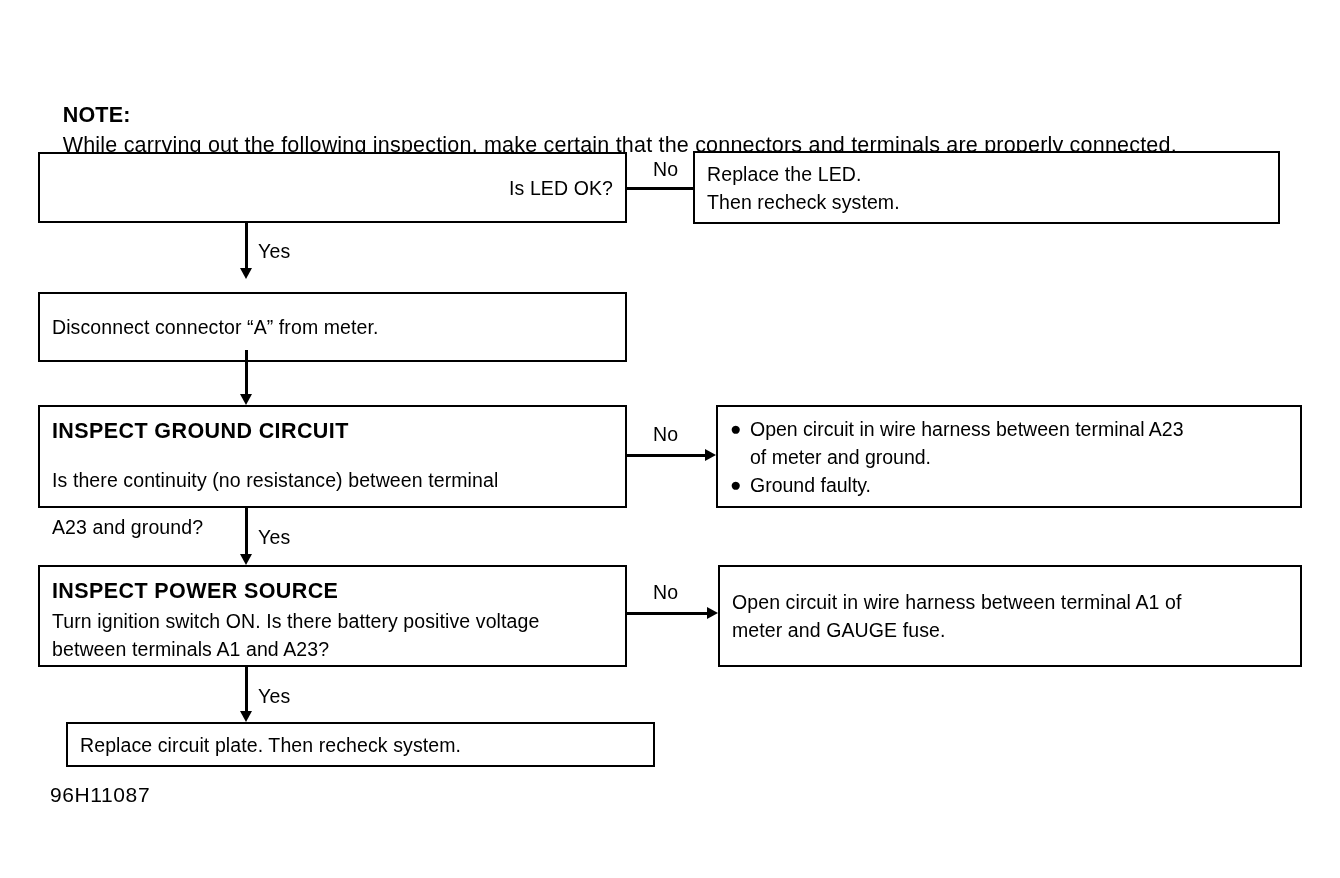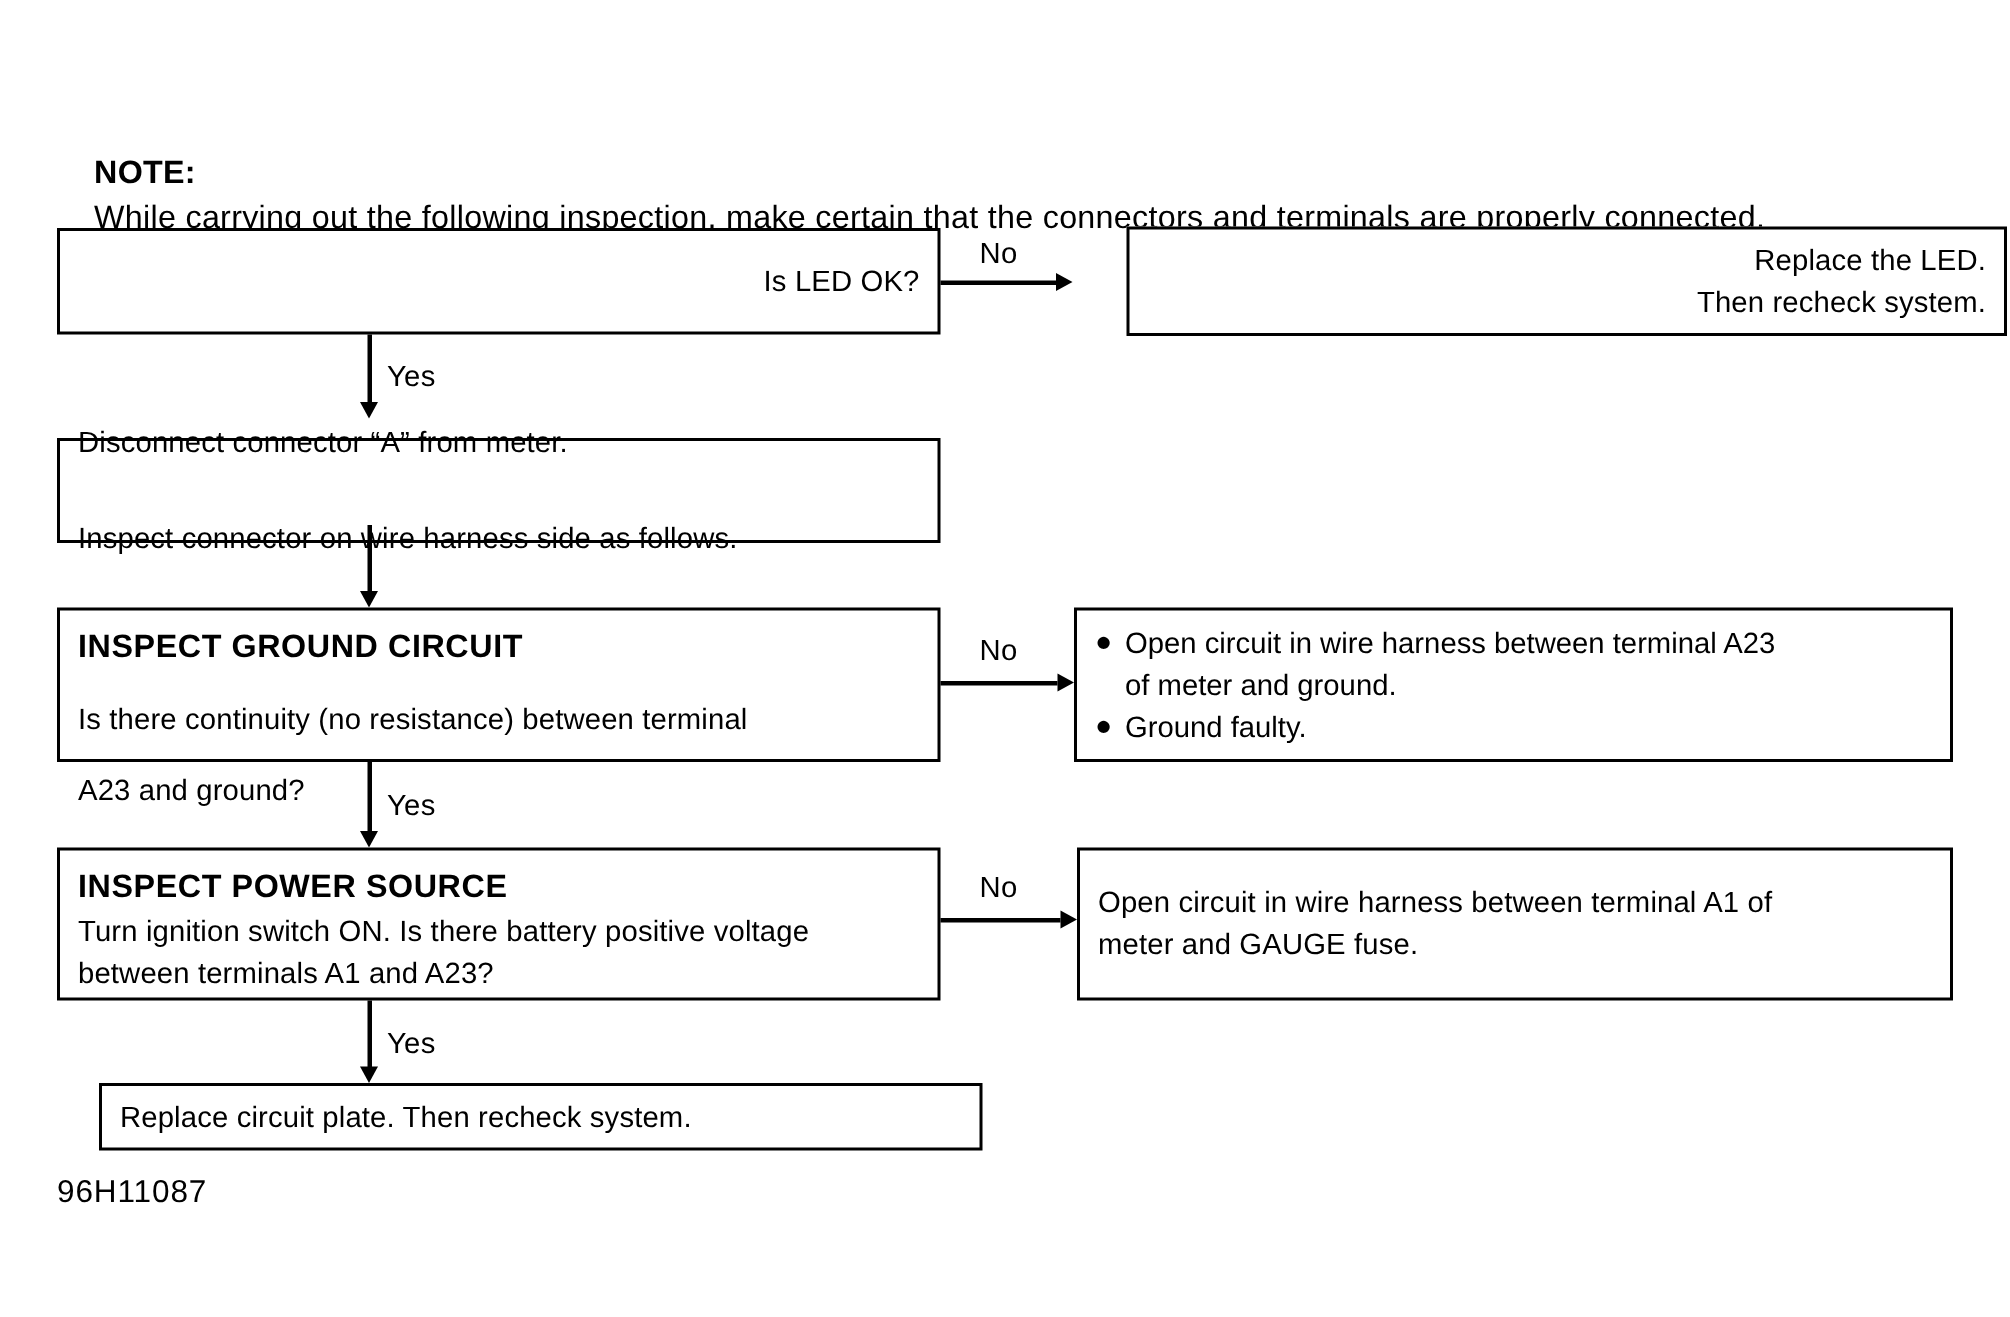--- a/index.html
+++ b/index.html
@@ -116,21 +116,21 @@
   .edge-label {
     position: absolute;
     font-size: 19.5px;
     line-height: 22px;
     letter-spacing: 0.2px;
   }
 
   
   .fig-code {
     position: absolute;
-    left: 38px;
+    left: 50px;
     top: 783px;
     font-size: 21px;
     letter-spacing: 0.6px;
   }
 </style>
 </head>
 <body>
 
 <div id="page">
 
@@ -140,32 +140,31 @@
   </div>
 
   <div class="box" style="left:38px; top:152px; width:589px; height:71px;text-align:right;">
     <div class="line">Is LED OK?</div>
   </div>
 
   <div class="h-line" style="left:627px; top:187px; width:77px;"></div>
   <div class="arrow-right" style="left:704px; top:182px;"></div>
   <div class="edge-label" style="left:653px; top:158px;">No</div>
 
-  <div class="box" style="left:751px; top:151px; width:587px; height:73px;align-items:flex-end;">
+  <div class="box" style="left:693px; top:151px; width:587px; height:73px;">
     <div class="line">Replace the LED.</div>
     <div class="line">Then recheck system.</div>
   </div>
 
   <div class="v-line" style="left:245px; top:223px; height:47px;"></div>
   <div class="arrow-down" style="left:240px; top:268px;"></div>
   <div class="edge-label" style="left:258px; top:240px;">Yes</div>
 
   <div class="box" style="left:38px; top:292px; width:589px; height:70px;gap:36px;">
     <div class="line">Disconnect connector “A” from meter.</div>
-    <div class="line">Inspect connector on wire harness side as follows.</div>
   </div>
 
   <div class="v-line" style="left:245px; top:350px; height:46px;"></div>
   <div class="arrow-down" style="left:240px; top:394px;"></div>
 
   <div class="box pad-top" style="left:38px; top:405px; width:589px; height:103px;gap:19px;">
     <div class="heading">INSPECT GROUND CIRCUIT</div>
     <div class="line">Is there continuity (no resistance) between terminal</div>
     <div class="line">A23 and ground?</div>
   </div>

